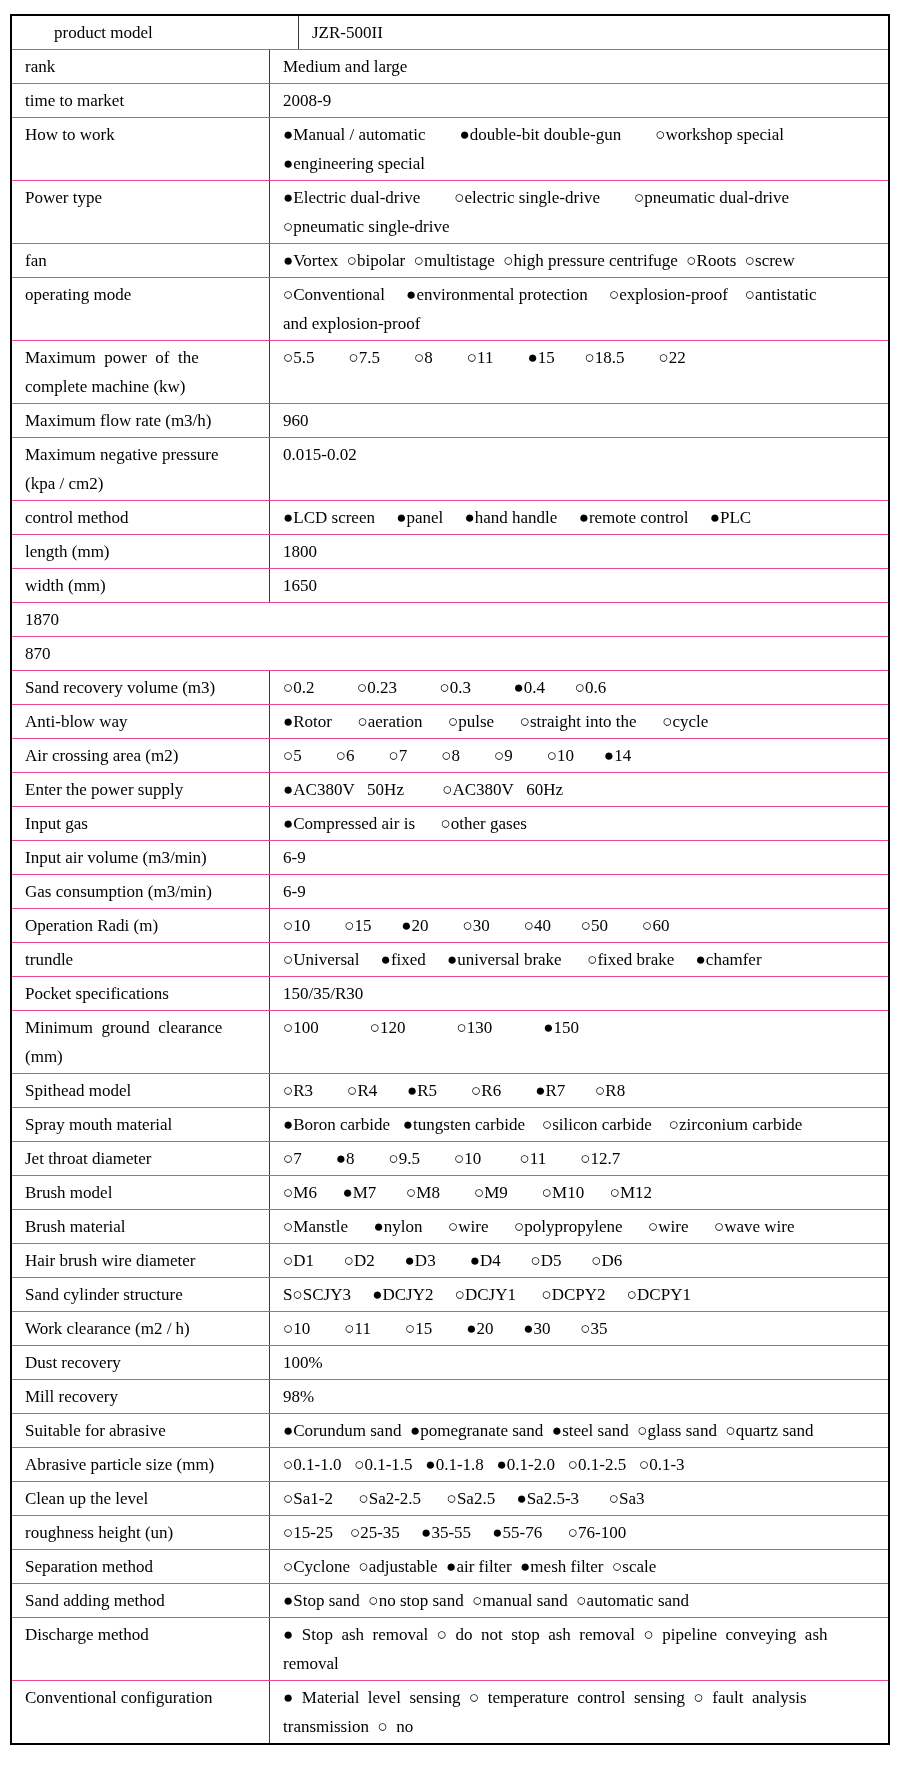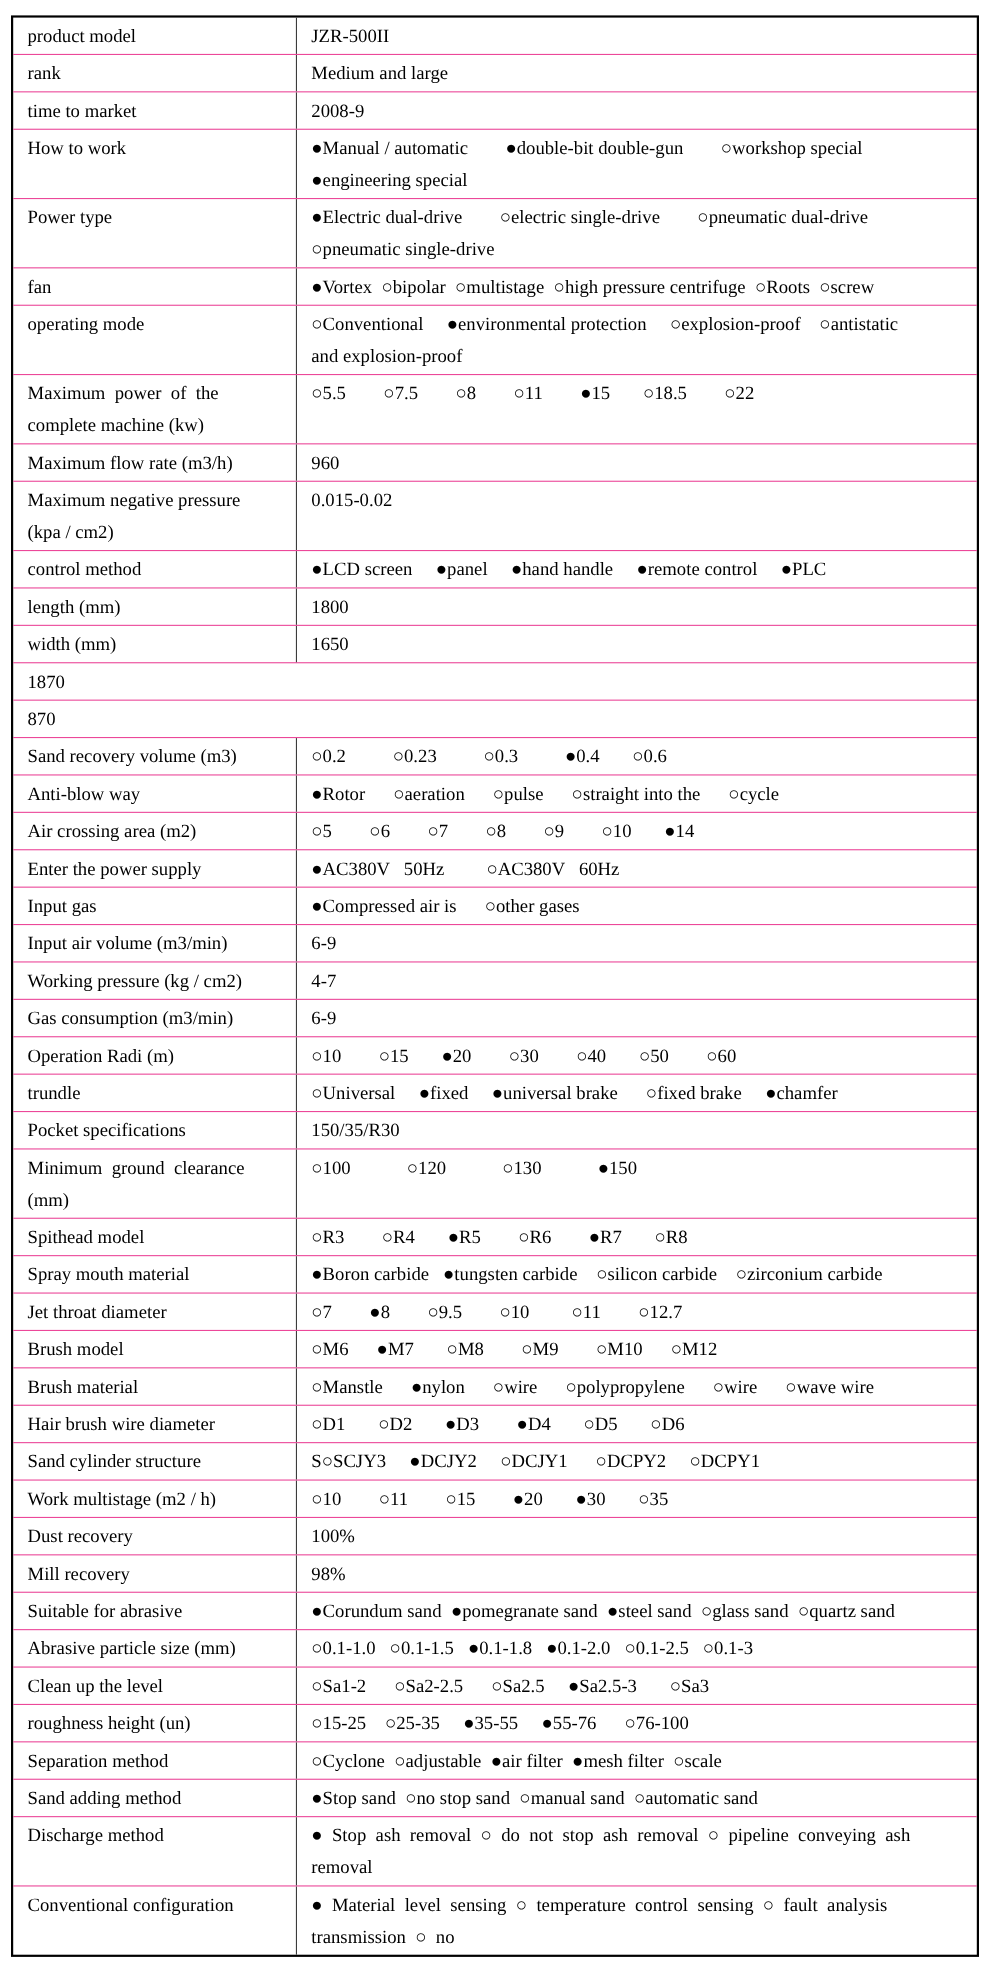--- a/index.html
+++ b/index.html
@@ -16,21 +16,21 @@
   }
   .spec-table {
     border: 2px solid #000;
     background: #fff;
   }
   .row {
     display: flex;
     align-items: stretch;
     border-top: 1px solid #ec4899;
   }
-  .row:first-child { border-top: none; }
+  .row:first-child { border-top: none; padding-left: 29px; }
   .cell {
     font-size: 17px;
     line-height: 29px;
     padding: 2px 13px;
     box-sizing: border-box;
     overflow: hidden;
   }
   .cell.label {
     width: 258px;
     flex: 0 0 258px;
@@ -128,24 +128,20 @@
       </div>
       <div class="row">
         <div class="cell label">Input gas</div>
         <div class="cell value">●Compressed air is      ○other gases</div>
       </div>
       <div class="row">
         <div class="cell label">Input air volume (m3/min)</div>
         <div class="cell value">6-9</div>
       </div>
       <div class="row">
-        <div class="cell label">Working pressure (kg / cm2)</div>
-        <div class="cell value">4-7</div>
-      </div>
-      <div class="row">
         <div class="cell label">Gas consumption (m3/min)</div>
         <div class="cell value">6-9</div>
       </div>
       <div class="row">
         <div class="cell label">Operation Radi (m)</div>
         <div class="cell value">○10        ○15       ●20        ○30        ○40       ○50        ○60</div>
       </div>
       <div class="row">
         <div class="cell label">trundle</div>
         <div class="cell value">○Universal     ●fixed     ●universal brake      ○fixed brake     ●chamfer</div>
@@ -181,21 +177,21 @@
       </div>
       <div class="row">
         <div class="cell label">Hair brush wire diameter</div>
         <div class="cell value">○D1       ○D2       ●D3        ●D4       ○D5       ○D6</div>
       </div>
       <div class="row">
         <div class="cell label">Sand cylinder structure</div>
         <div class="cell value">S○SCJY3     ●DCJY2     ○DCJY1      ○DCPY2     ○DCPY1</div>
       </div>
       <div class="row">
-        <div class="cell label">Work multistage (m2 / h)</div>
+        <div class="cell label">Work clearance (m2 / h)</div>
         <div class="cell value">○10        ○11        ○15        ●20       ●30       ○35</div>
       </div>
       <div class="row">
         <div class="cell label">Dust recovery</div>
         <div class="cell value">100%</div>
       </div>
       <div class="row">
         <div class="cell label">Mill recovery</div>
         <div class="cell value">98%</div>
       </div>

